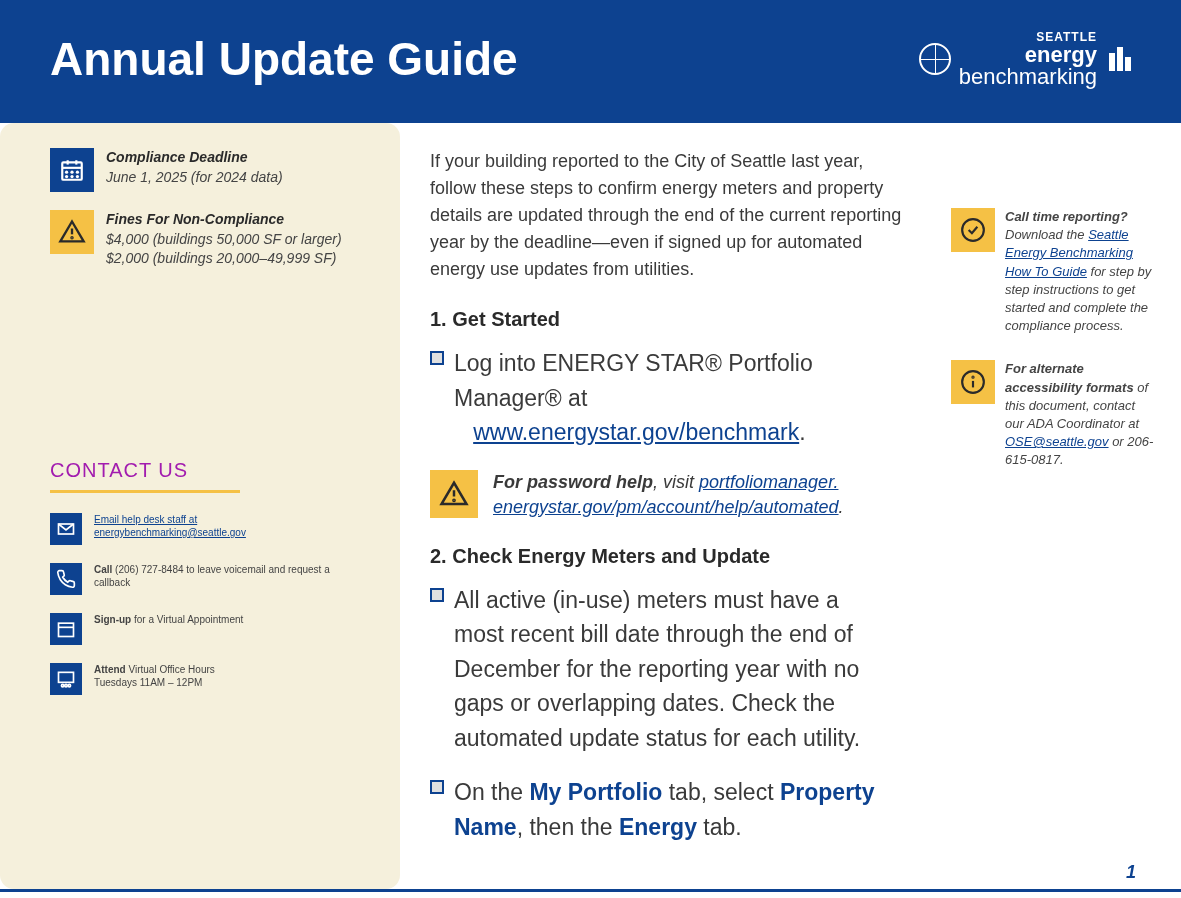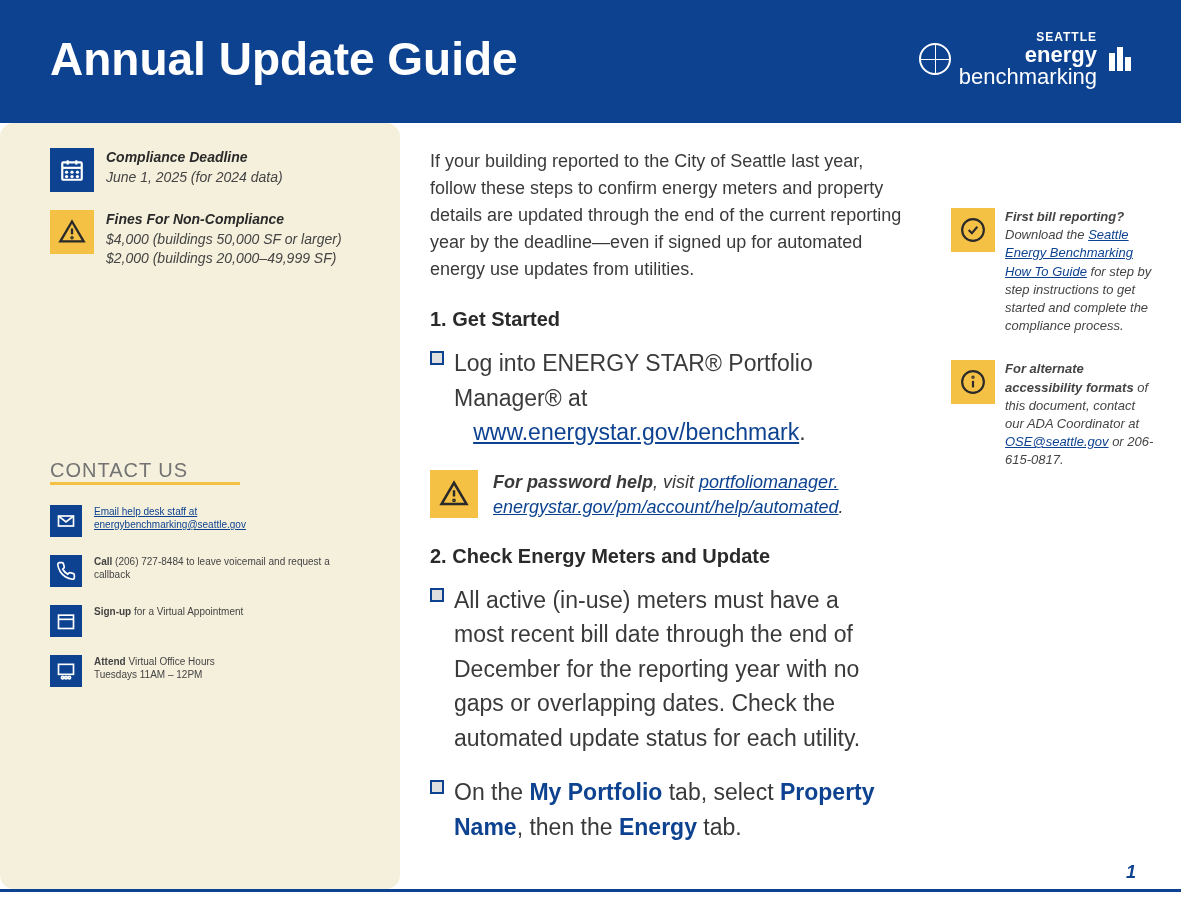--- a/index.html
+++ b/index.html
@@ -24,21 +24,21 @@
 .right-col { width: 230px; padding: 85px 25px 25px 0; }
 
 .info-block { display: flex; gap: 12px; margin-bottom: 18px; align-items: flex-start; }
 .icon-box { width: 44px; height: 44px; display: flex; align-items: center; justify-content: center; flex-shrink: 0; font-size: 24px; }
 .icon-blue { background: #0d4290; color: #fff; }
 .icon-amber { background: #f5c145; color: #2a2a2a; }
 .info-text { font-size: 14px; line-height: 1.4; }
 .info-title { font-weight: 700; font-style: italic; }
 .info-sub { font-style: italic; color: #444; }
 
-.contact-heading { color: #737373; font-size: 20px; font-weight: 400; letter-spacing: 1px; margin-top: 190px; padding-bottom: 0; border-bottom: 3px solid #f5c145; width: 190px; margin-bottom: 20px; }
+.contact-heading { color: #a21caf; font-size: 20px; font-weight: 400; letter-spacing: 1px; margin-top: 190px; padding-bottom: 8px; border-bottom: 3px solid #f5c145; width: 190px; margin-bottom: 20px; }
 .contact-item { display: flex; gap: 12px; margin-bottom: 18px; align-items: flex-start; }
 .contact-icon { width: 32px; height: 32px; background: #0d4290; color: #fff; display: flex; align-items: center; justify-content: center; flex-shrink: 0; font-size: 18px; }
 .contact-text { font-size: 10px; color: #444; line-height: 1.3; }
 .contact-text a { color: #0d4290; text-decoration: underline; }
 .contact-text .bold { font-weight: 700; }
 
 .intro { font-size: 18px; color: #3a3a3a; line-height: 1.5; max-width: 480px; margin-bottom: 25px; }
 .section-h { font-size: 20px; font-weight: 700; color: #2a2a2a; margin-bottom: 15px; }
 .check-item { display: flex; gap: 10px; margin-bottom: 20px; font-size: 23px; line-height: 1.5; color: #3a3a3a; }
 .checkbox { width: 14px; height: 14px; border: 2px solid #0d4290; background: #e0e0e0; flex-shrink: 0; margin-top: 5px; }
@@ -200,21 +200,21 @@
   </div>
 
   <div class="right-col">
     <div class="side-block">
       <div class="side-icon">
           <svg width="26" height="26" viewBox="0 0 24 24" fill="none" stroke="#2a2a2a" stroke-width="2">
             <circle cx="12" cy="12" r="10"></circle>
             <path d="M8 12 L11 15 L16 9"></path>
           </svg>
         </div>
-      <div class="side-text"><span class="bold">First bill reporting?</span><span> Download the </span><a href="#">Seattle Energy Benchmarking How To Guide</a><span> for step by step instructions to get started and complete the compliance process.</span></div>
+      <div class="side-text"><span class="bold">Call time reporting?</span><span> Download the </span><a href="#">Seattle Energy Benchmarking How To Guide</a><span> for step by step instructions to get started and complete the compliance process.</span></div>
     </div>
 
     <div class="side-block">
       <div class="side-icon">
           <svg width="26" height="26" viewBox="0 0 24 24" fill="none" stroke="#2a2a2a" stroke-width="2">
             <circle cx="12" cy="12" r="10"></circle>
             <line x1="12" y1="11" x2="12" y2="17"></line>
             <circle cx="12" cy="7.5" r="0.5" fill="#2a2a2a"></circle>
           </svg>
         </div>

